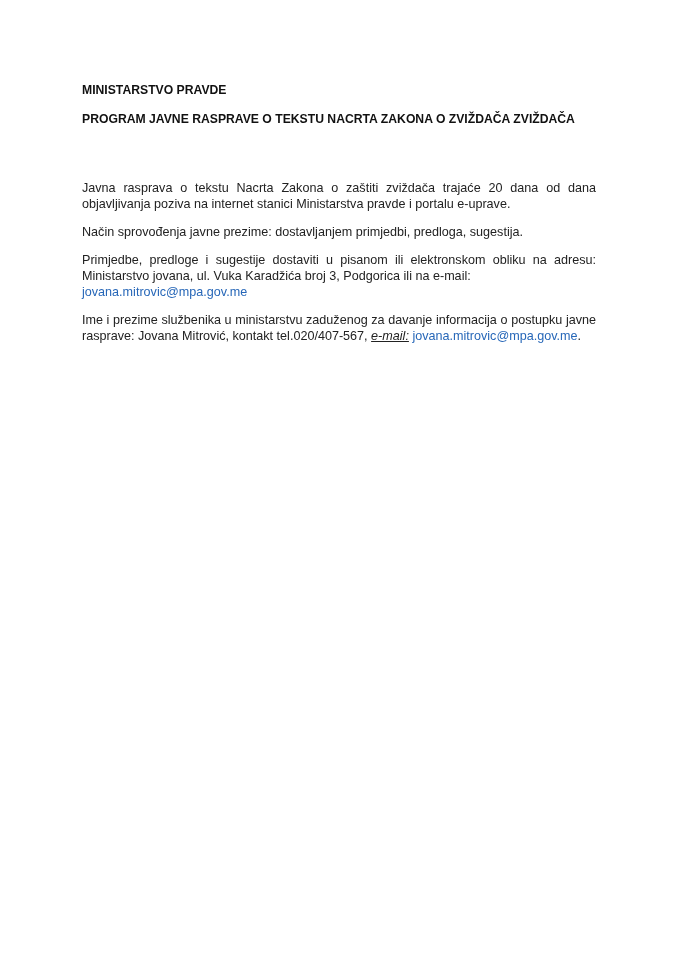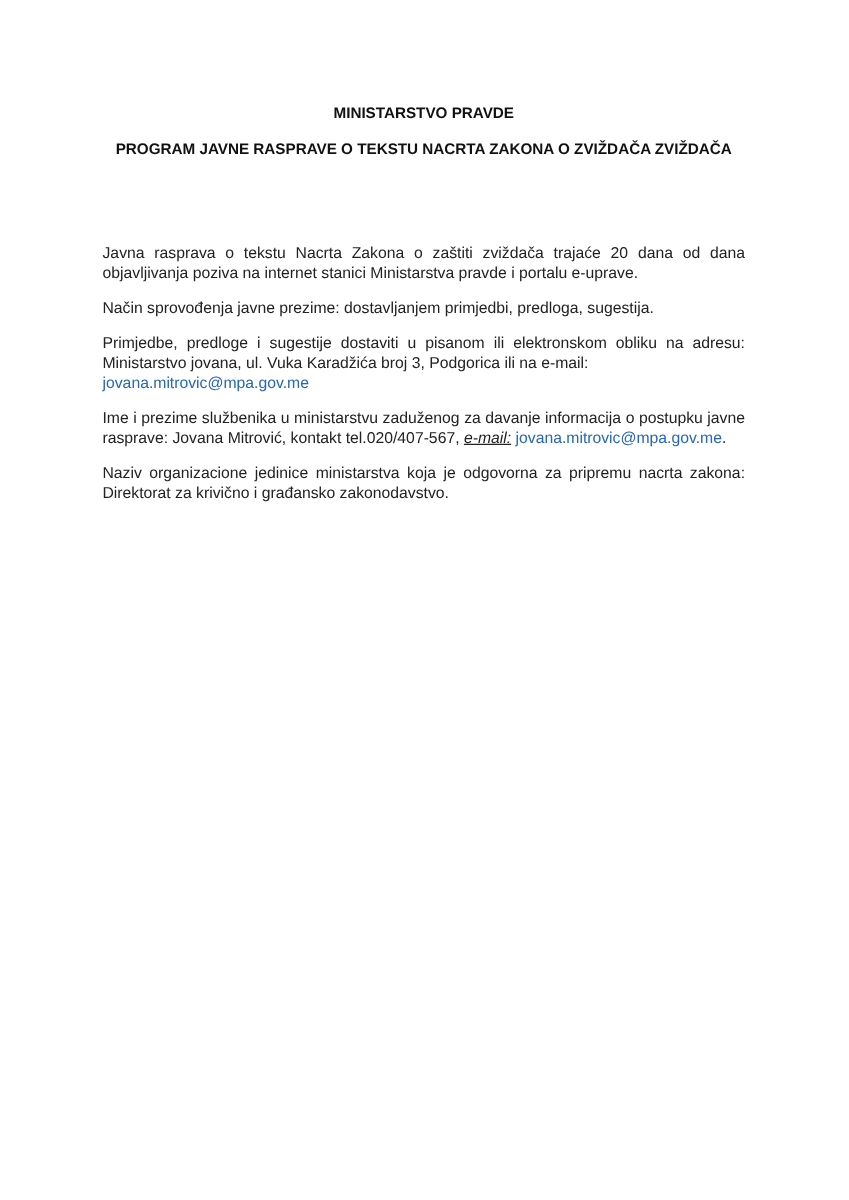--- a/index.html
+++ b/index.html
@@ -20,32 +20,31 @@
       left: 0;
       top: 0;
       width: 679px;
       height: 960px;
       background: #ffffff;
     }
     .heading {
       position: absolute;
       left: 82px;
       width: 514px;
-      text-align: center;
       font-weight: bold;
       font-size: 12.2px;
       line-height: 16px;
       color: #111111;
     }
     .h-ministry { top: 82px; }
     .h-program  { top: 111px; }
     .body-text {
       position: absolute;
       left: 82px;
-      top: 194px;
+      top: 180px;
       width: 514px;
       font-size: 12.6px;
       line-height: 16px;
       color: #222222;
     }
     .para {
       margin: 0 0 12px 0;
       text-align: justify;
       text-align-last: left;
     }
@@ -79,16 +78,15 @@
     <p class="para p3">
       <span>Primjedbe, predloge i sugestije dostaviti u pisanom ili elektronskom obliku na adresu: Ministarstvo jovana, ul. Vuka Karadžića broj 3, Podgorica ili na e-mail:</span>
       <a class="link block">jovana.mitrovic@mpa.gov.me</a>
     </p>
 
     <p class="para">
       <span>Ime i prezime službenika u ministarstvu zaduženog za davanje informacija o postupku javne rasprave: Jovana Mitrović, kontakt tel.020/407-567, </span><span class="underline-plain">e-mail:</span>
       <a class="link">jovana.mitrovic@mpa.gov.me</a><span>.</span>
     </p>
 
-    <p class="para">Naziv organizacione jedinice ministarstva koja je odgovorna za pripremu nacrta zakona: Direktorat za krivično i građansko zakonodavstvo.</p>
 
   </div>
 </div>
 
 </body></html>

